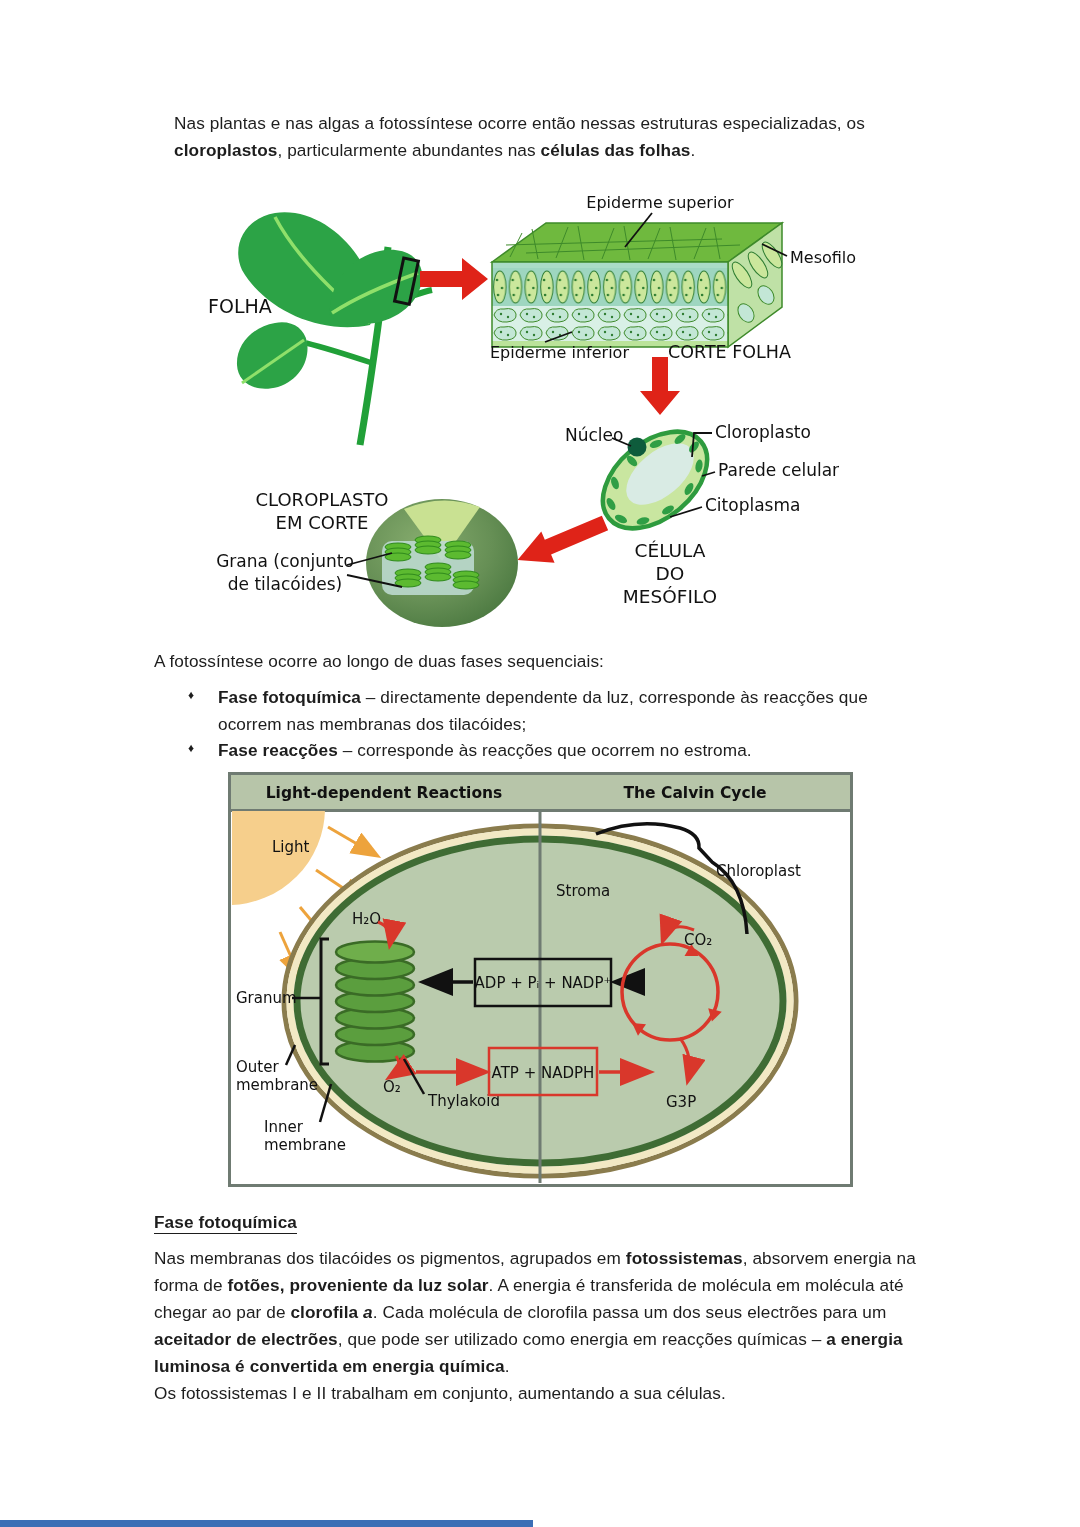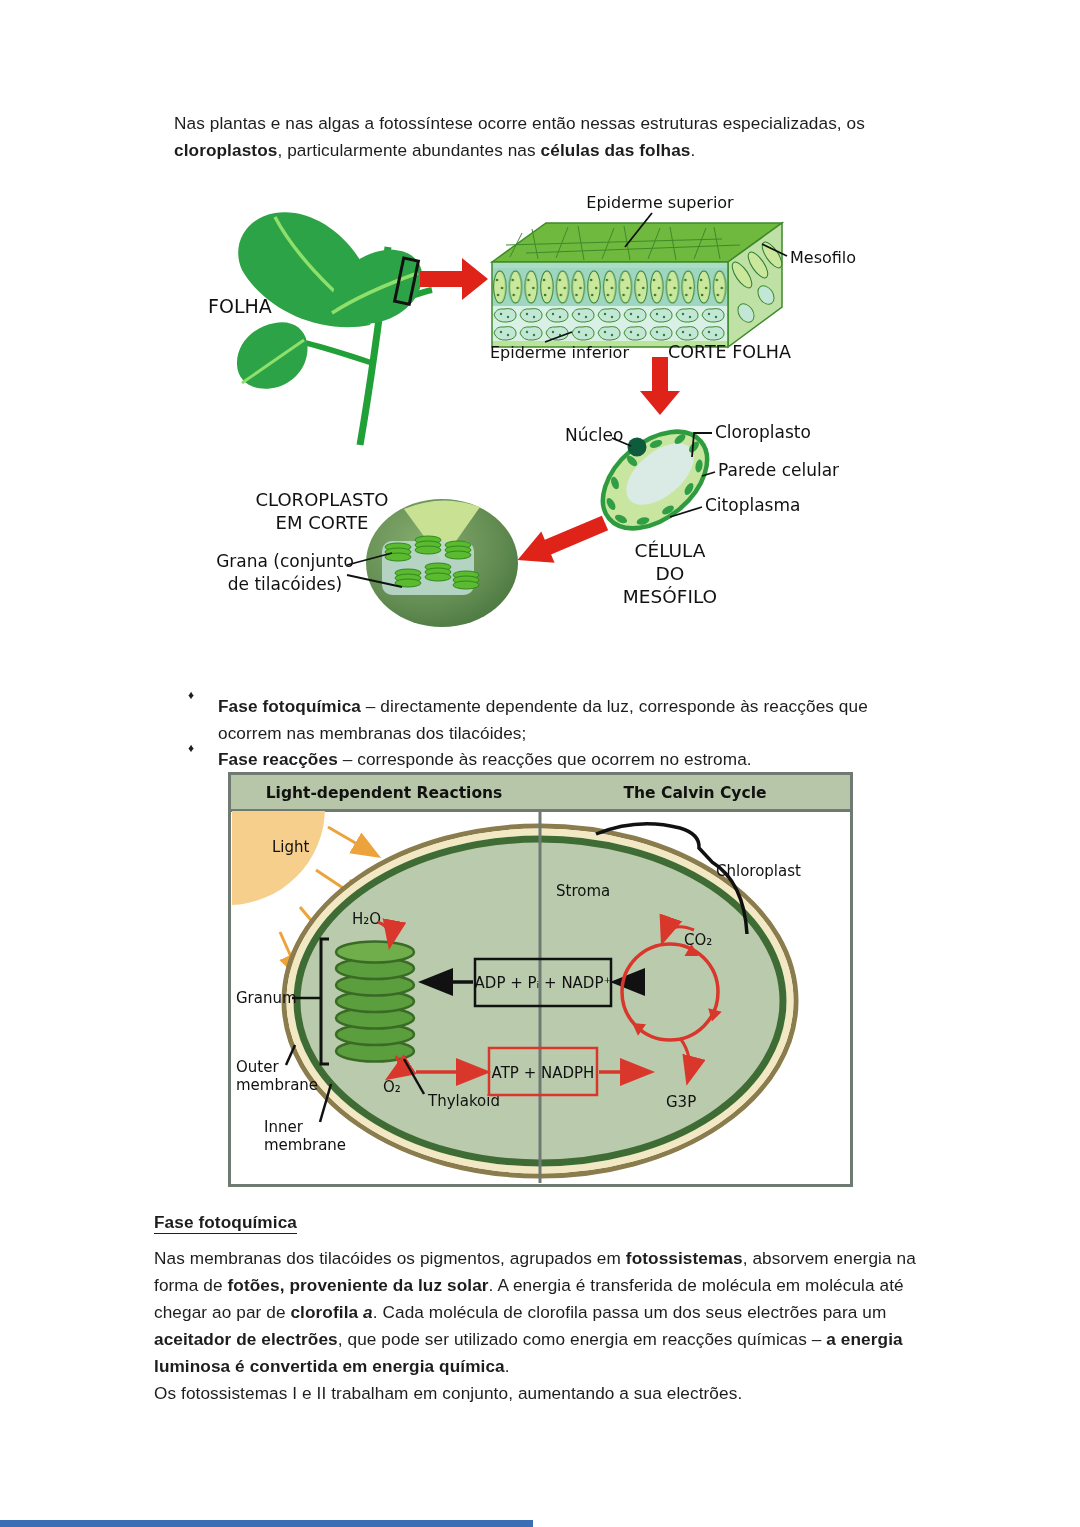--- a/index.html
+++ b/index.html
@@ -3,21 +3,21 @@
 <meta charset="utf-8">
 <style>
   html,body{margin:0;padding:0;background:#ffffff;}
   #page{position:relative;width:1080px;height:1527px;background:#ffffff;overflow:hidden;
         font-family:"Liberation Sans","DejaVu Sans",sans-serif;color:#1d1d1d;}
   .txt{position:absolute;font-size:17.2px;line-height:27px;letter-spacing:0.1px;}
   .heading{font-weight:700;}
   .heading span{border-bottom:1.6px solid #1d1d1d;padding-bottom:1px;}
   .bullet-row{position:absolute;display:flex;}
   .bullet-glyph{width:30px;flex:0 0 30px;font-size:12px;padding-top:4px;color:#1d1d1d;}
-  .bullet-text{flex:1;margin-top:9px;}
+  .bullet-text{flex:1;}
   svg text{fill:#111;font-family:"DejaVu Sans","Liberation Sans",sans-serif;}
   #blue-edge{position:absolute;left:0;top:1520px;width:533px;height:7px;background:#3B6EB5;}
 </style>
 </head>
 <body>
 
 <div id="page">
 
   <div class="txt" style="left:154px;top:110px;width:784px;margin-left:20px;">Nas plantas e nas algas a fotossíntese ocorre então nessas estruturas especializadas, os <span style="font-weight: 700;">cloroplastos</span>, particularmente abundantes nas <span style="font-weight: 700;">células das folhas</span>.</div>
 
@@ -146,20 +146,21 @@
       </g>
     </g>
     <text x="142" y="311" font-size="18" text-anchor="middle">CLOROPLASTO</text>
     <text x="142" y="334" font-size="18" text-anchor="middle">EM CORTE</text>
     <text x="105" y="372" font-size="17" text-anchor="middle">Grana (conjunto</text>
     <text x="105" y="395" font-size="17" text-anchor="middle">de tilacóides)</text>
     <line x1="167" y1="370" x2="212" y2="358" stroke="#111" stroke-width="1.8"></line>
     <line x1="167" y1="380" x2="222" y2="392" stroke="#111" stroke-width="1.8"></line>
   </svg>
 
+  <div class="txt" style="left:154px;top:648px;width:784px;">A fotossíntese ocorre ao longo de duas fases sequenciais:</div>
   <div class="bullet-row" style="left:188px;top:684px;width:730px;">
     <div class="bullet-glyph">♦</div>
     <div class="bullet-text txt" style="position:static;"><span style="font-weight: 700;">Fase fotoquímica</span> – directamente dependente da luz, corresponde às reacções que ocorrem nas membranas dos tilacóides;</div>
   </div>
   <div class="bullet-row" style="left:188px;top:737px;width:730px;">
     <div class="bullet-glyph">♦</div>
     <div class="bullet-text txt" style="position:static;"><span style="font-weight: 700;">Fase reacções</span> – corresponde às reacções que ocorrem no estroma.</div>
   </div>
 
   <svg style="position:absolute;left:228px;top:772px;" width="625" height="415" viewBox="0 0 625 415">
@@ -257,16 +258,16 @@
       </g>
       <text x="456" y="173" font-size="15">CO₂</text>
       <path d="M 466 158 Q 442 148 435 168" fill="none" stroke="#D9372B" stroke-width="3" marker-end="url(#ar)"></path>
       <text x="438" y="335" font-size="15">G3P</text>
       <path d="M 452 266 Q 466 285 460 308" fill="none" stroke="#D9372B" stroke-width="3" marker-end="url(#ar)"></path>
     </g>
   </svg>
 
   <div class="txt heading" style="left:154px;top:1209px;"><span>Fase fotoquímica</span></div>
   <div class="txt" style="left:154px;top:1245px;width:784px;">Nas membranas dos tilacóides os pigmentos, agrupados em <span style="font-weight: 700;">fotossistemas</span>, absorvem energia na forma de <span style="font-weight: 700;">fotões, proveniente da luz solar</span>. A energia é transferida de molécula em molécula até chegar ao par de <span style="font-weight: 700;">clorofila </span><span style="font-weight: 700; font-style: italic;">a</span>. Cada molécula de clorofila passa um dos seus electrões para um <span style="font-weight: 700;">aceitador de electrões</span>, que pode ser utilizado como energia em reacções químicas – <span style="font-weight: 700;">a energia luminosa é convertida em energia química</span>.</div>
-  <div class="txt" style="left:154px;top:1380px;width:784px;">Os fotossistemas I e II trabalham em conjunto, aumentando a sua electrões.</div>
+  <div class="txt" style="left:154px;top:1380px;width:784px;">Os fotossistemas I e II trabalham em conjunto, aumentando a sua células.</div>
 
   <div id="blue-edge"></div>
 </div>
 
 </body></html>

